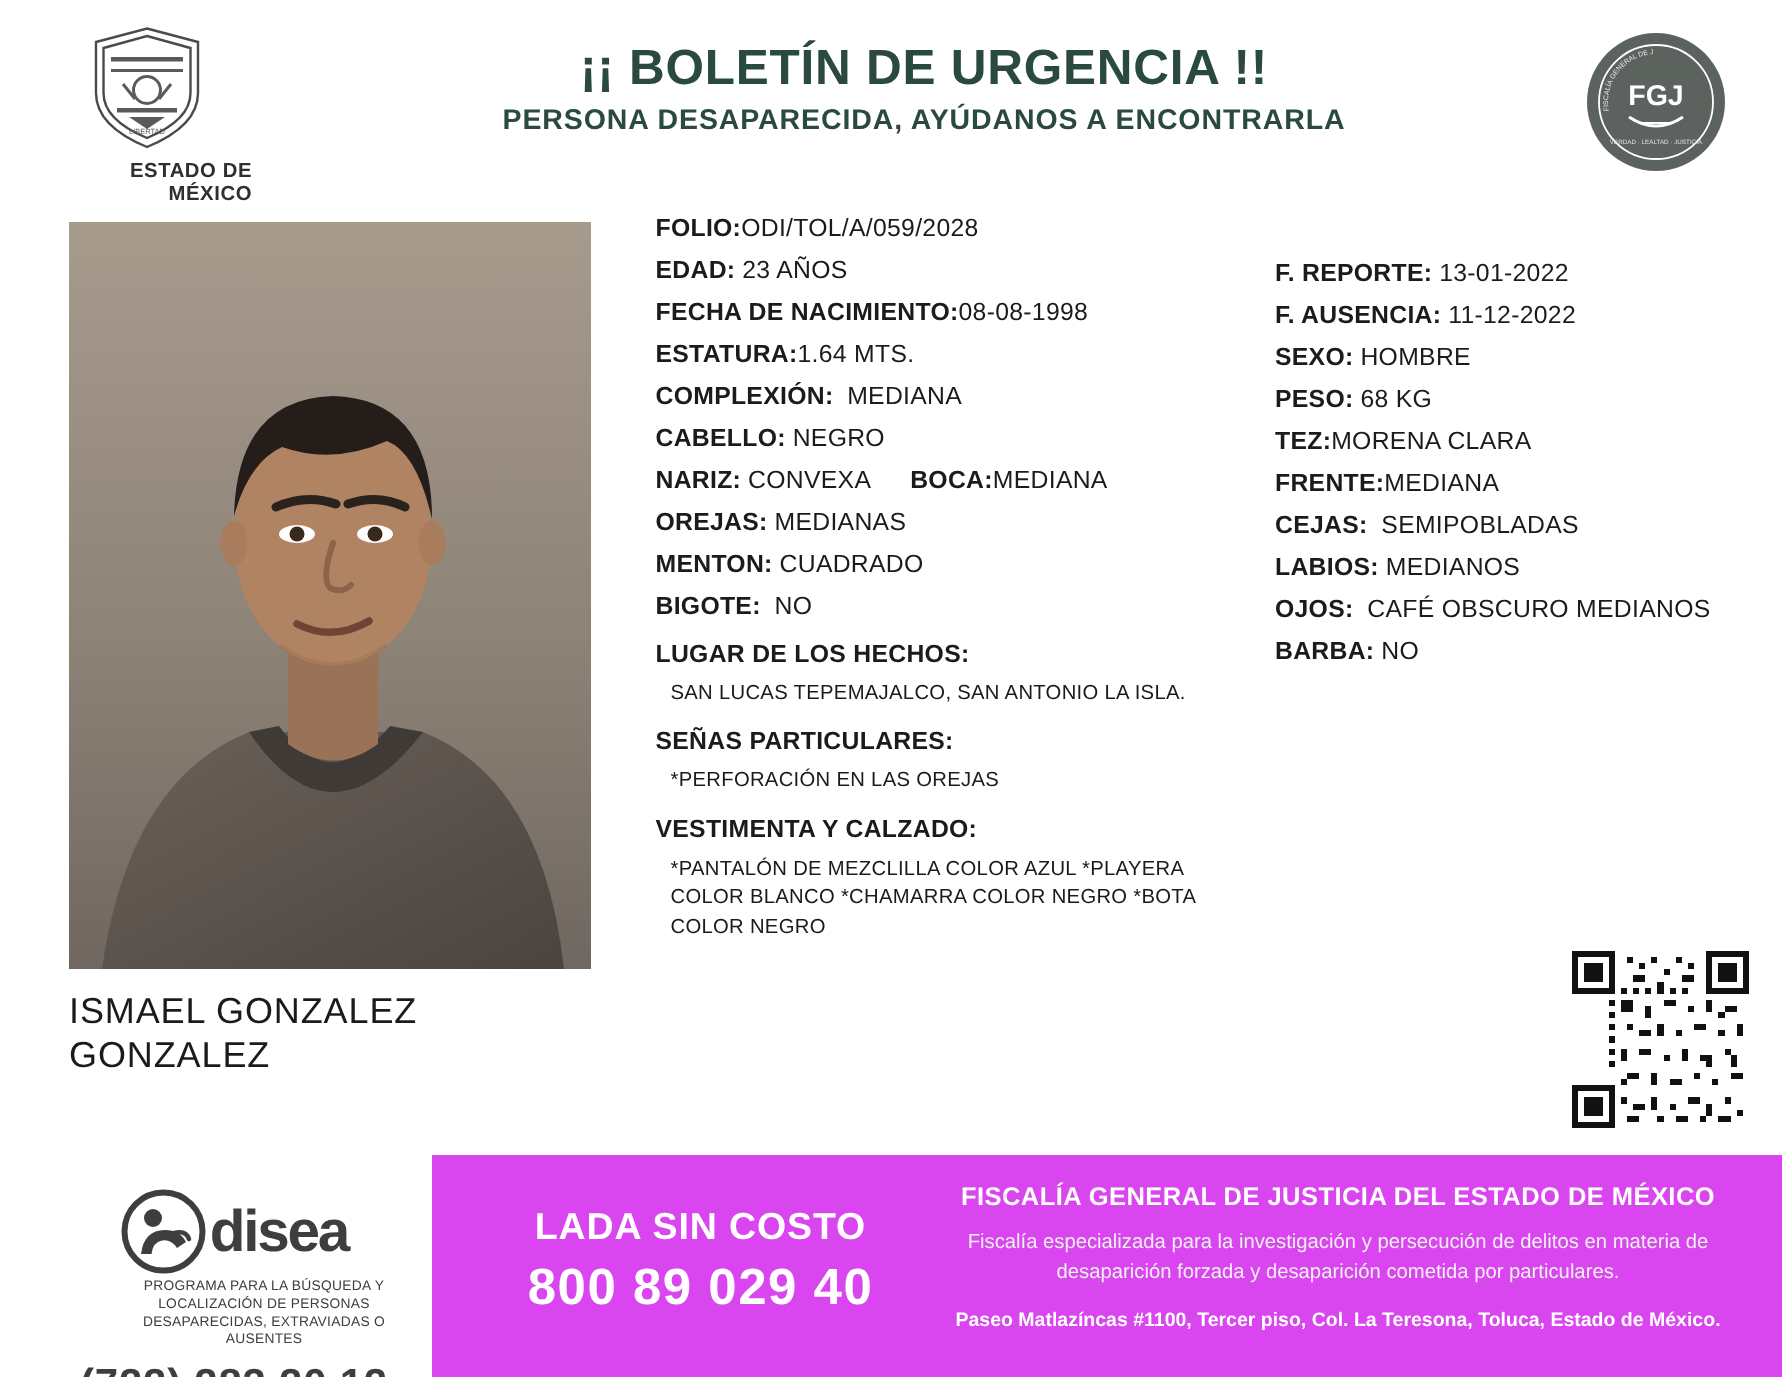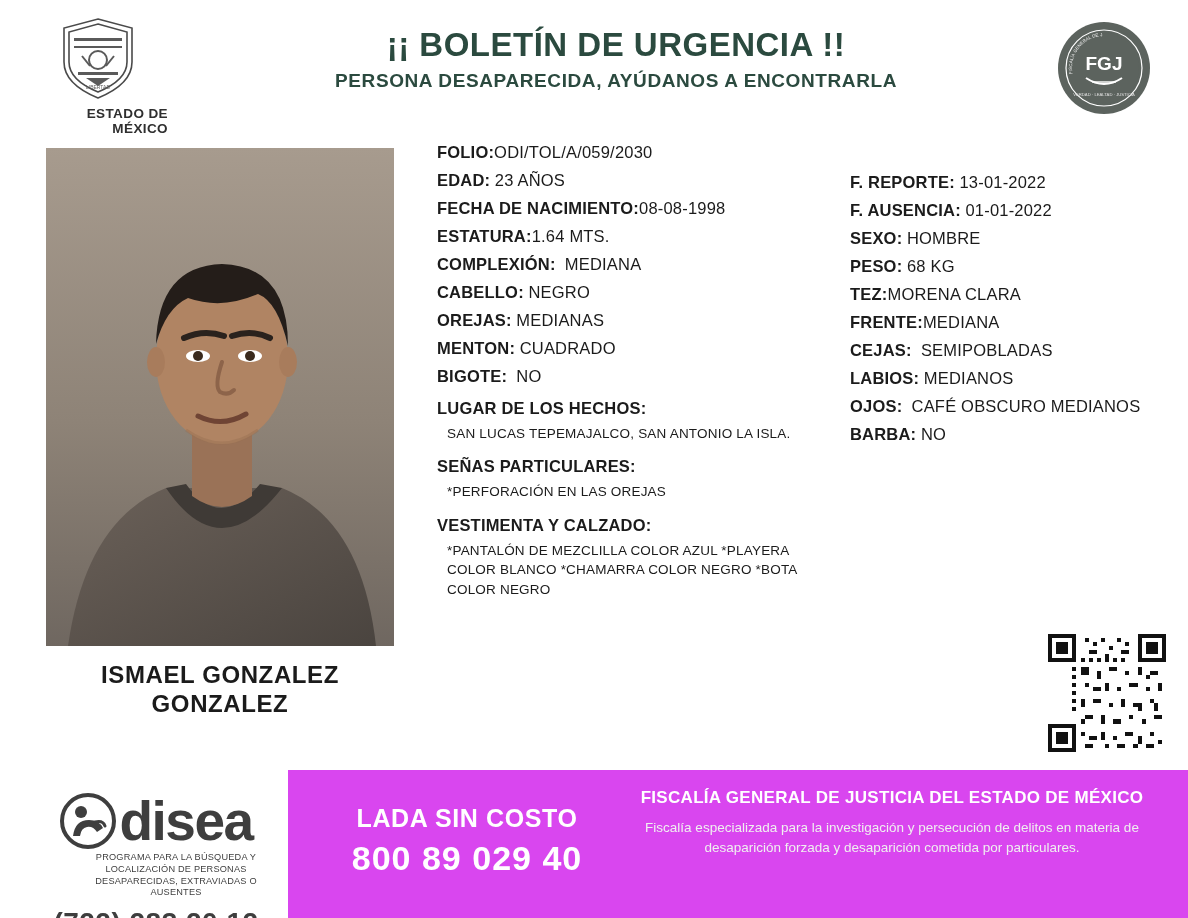--- a/index.html
+++ b/index.html
@@ -80,23 +80,22 @@
   }
   .photo {
     width: 348px; height: 498px;
     position: relative;
     overflow: hidden;
     background: #8d8378;
   }
   .photo svg { display: block; }
   .person-name {
     margin-top: 14px;
-    text-align: center;
     font-size: 24px;
-    font-weight: bold;
+    font-weight: normal;
     letter-spacing: .6px;
     color: #1b1b1b;
     line-height: 1.22;
   }
 
   
   .data-left {
     position: absolute;
     left: 437px; top: 14px;
     width: 390px;
@@ -161,21 +160,21 @@
   }
   .odisea-wrap {
     display: flex;
     align-items: center;
     justify-content: center;
     gap: 2px;
   }
   .odisea-mark { width: 58px; height: 58px; }
   .odisea-mark svg { display:block; }
   .odisea-word {
-    font-size: 55px;
+    font-size: 39px;
     font-weight: bold;
     letter-spacing: -1.5px;
     color: #3e3e3e;
     line-height: 1;
   }
   .odisea-tag {
     font-size: 9.2px;
     font-weight: normal;
     color: #3e3e3e;
     letter-spacing: .2px;
@@ -333,36 +332,39 @@
       </svg>
     </div>
     <div class="person-name">
       <span>ISMAEL GONZALEZ</span><br>
       <span>GONZALEZ</span>
     </div>
   </div>
 
   <div class="data-left">
     <div class="row">
-      <span class="k">FOLIO:</span><span class="v">ODI/TOL/A/059/2030</span>
+      <span class="k">FOLIO:</span><span class="v">ODI/TOL/A/059/2028</span>
     </div>
     <div class="row">
       <span class="k">EDAD:</span> <span class="v">23 AÑOS</span>
     </div>
     <div class="row">
       <span class="k">FECHA DE NACIMIENTO:</span><span class="v">08-08-1998</span>
     </div>
     <div class="row">
       <span class="k">ESTATURA:</span><span class="v">1.64 MTS.</span>
     </div>
     <div class="row">
       <span class="k">COMPLEXIÓN:</span>&nbsp; <span class="v">MEDIANA</span>
     </div>
     <div class="row">
       <span class="k">CABELLO:</span> <span class="v">NEGRO</span>
+    </div>
+    <div class="row">
+      <span class="k">NARIZ:</span> <span class="v">CONVEXA</span><span class="inline-gap"></span><span class="k">BOCA:</span><span class="v">MEDIANA</span>
     </div>
     <div class="row">
       <span class="k">OREJAS:</span> <span class="v">MEDIANAS</span>
     </div>
     <div class="row">
       <span class="k">MENTON:</span> <span class="v">CUADRADO</span>
     </div>
     <div class="row">
       <span class="k">BIGOTE:</span>&nbsp; <span class="v">NO</span>
     </div>
@@ -379,21 +381,21 @@
       <div class="block-label">VESTIMENTA Y CALZADO:</div>
       <div class="block-value">*PANTALÓN DE MEZCLILLA COLOR AZUL *PLAYERA COLOR BLANCO *CHAMARRA COLOR NEGRO *BOTA COLOR NEGRO</div>
     </div>
   </div>
 
   <div class="data-right">
     <div class="row">
       <span class="k">F. REPORTE:</span> <span class="v">13-01-2022</span>
     </div>
     <div class="row">
-      <span class="k">F. AUSENCIA:</span> <span class="v">01-01-2022</span>
+      <span class="k">F. AUSENCIA:</span> <span class="v">11-12-2022</span>
     </div>
     <div class="row">
       <span class="k">SEXO:</span> <span class="v">HOMBRE</span>
     </div>
     <div class="row">
       <span class="k">PESO:</span> <span class="v">68 KG</span>
     </div>
     <div class="row">
       <span class="k">TEZ:</span><span class="v">MORENA CLARA</span>
     </div>
@@ -525,15 +527,16 @@
   </div>
 
   <div class="footer-bar">
     <div class="lada">
       <div class="lada-label">LADA SIN COSTO</div>
       <div class="lada-number">800 89 029 40</div>
     </div>
     <div class="fgj-text">
       <div class="fgj-title">FISCALÍA GENERAL DE JUSTICIA DEL ESTADO DE MÉXICO</div>
       <div class="fgj-desc">Fiscalía especializada para la investigación y persecución de delitos en materia de desaparición forzada y desaparición cometida por particulares.</div>
+      <div class="fgj-addr">Paseo Matlazíncas #1100, Tercer piso, Col. La Teresona, Toluca, Estado de México.</div>
     </div>
   </div>
 </div>
 
 </body></html>

